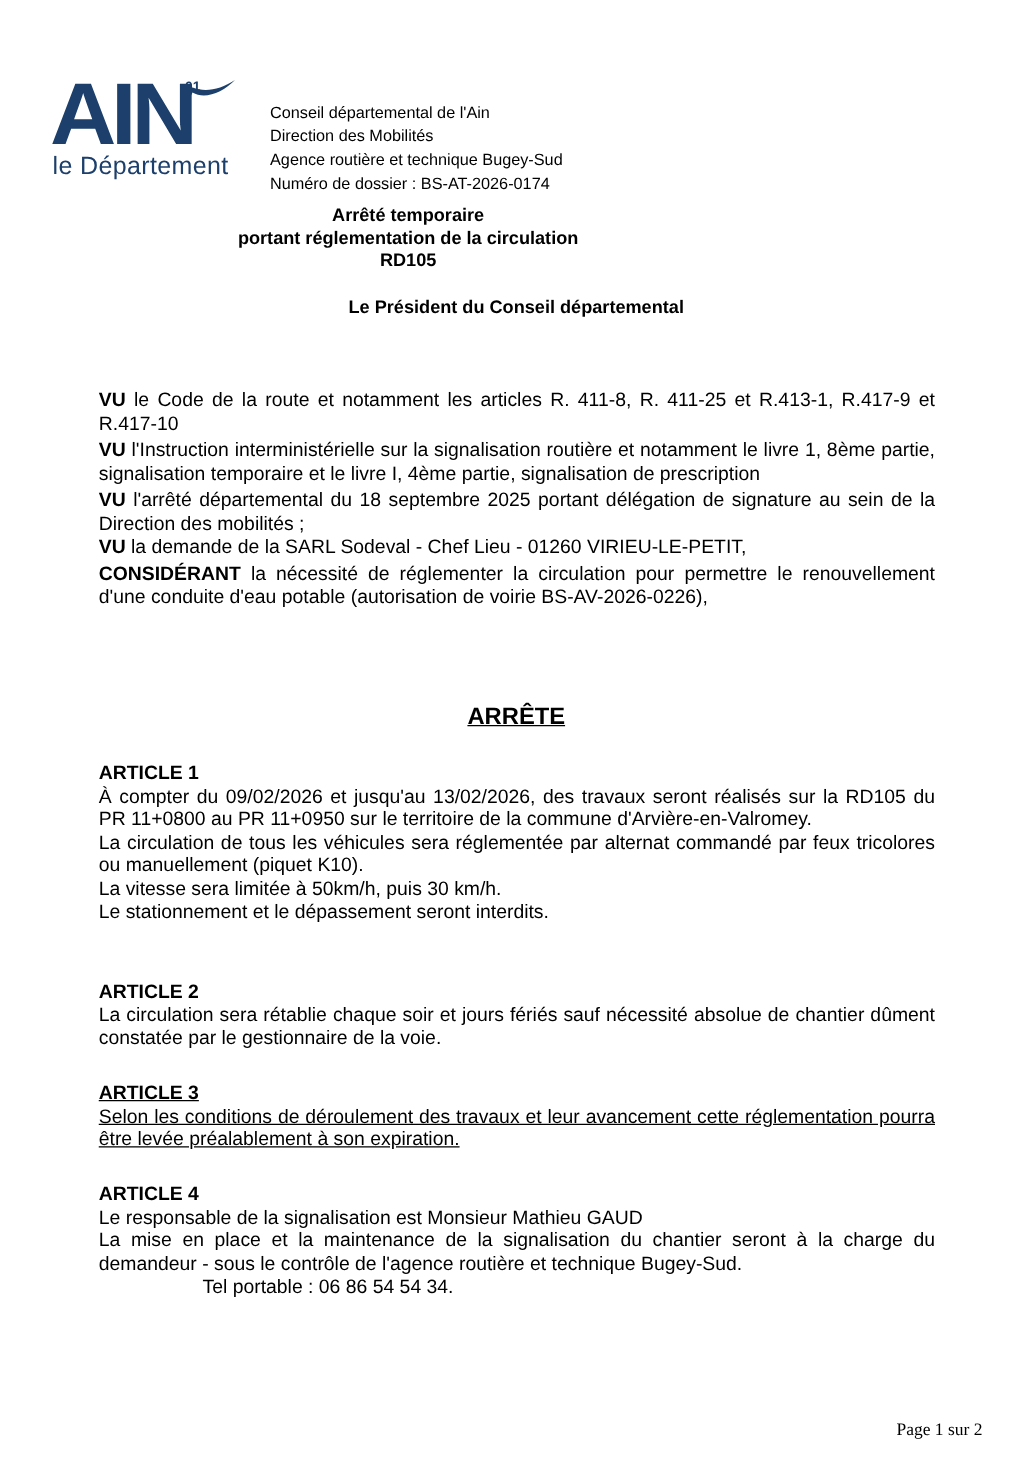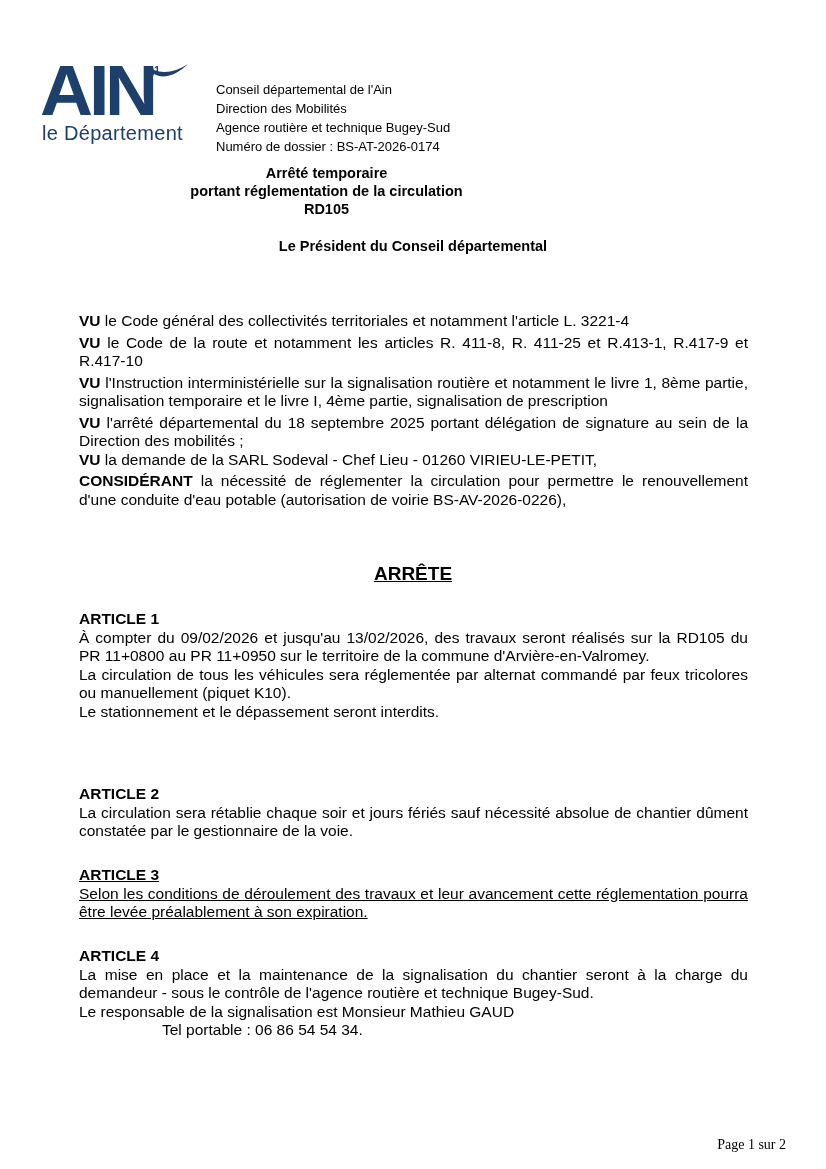--- a/index.html
+++ b/index.html
@@ -43,47 +43,47 @@
 
 <div class="title-block">
   <div>Arrêté temporaire</div>
   <div>portant réglementation de la circulation</div>
   <div>RD105</div>
 </div>
 
 <div class="president">Le Président du Conseil départemental</div>
 
 <div class="body-text vu" style="top:312px;">
-  <p><b>VU</b><span> le Code général des collectivités territoriales et notamment l'article L. 3221-4</span></p>
   <p><b>VU</b><span> le Code de la route et notamment les articles R. 411-8, R. 411-25 et R.413-1, R.417-9 et R.417-10</span></p>
   <p><b>VU</b><span> l'Instruction interministérielle sur la signalisation routière et notamment le livre 1, 8ème partie, signalisation temporaire et le livre I, 4ème partie, signalisation de prescription</span></p>
   <p class="tight"><b>VU</b><span> l'arrêté départemental du 18 septembre 2025 portant délégation de signature au sein de la Direction des mobilités ;</span></p>
   <p><b>VU</b><span> la demande de la SARL Sodeval - Chef Lieu - 01260 VIRIEU-LE-PETIT,</span></p>
   <p><b>CONSIDÉRANT</b><span> la nécessité de réglementer la circulation pour permettre le renouvellement d'une conduite d'eau potable (autorisation de voirie BS-AV-2026-0226),</span></p>
 </div>
 
 <div class="arrete">ARRÊTE</div>
 
 <div class="article" style="top:610px;">
   <span class="ah">ARTICLE 1</span>
   <span class="line">À compter du 09/02/2026 et jusqu'au 13/02/2026, des travaux seront réalisés sur la RD105 du PR 11+0800 au PR 11+0950 sur le territoire de la commune d'Arvière-en-Valromey.</span>
   <span class="line">La circulation de tous les véhicules sera réglementée par alternat commandé par feux tricolores ou manuellement (piquet K10).</span>
+  <span class="line">La vitesse sera limitée à 50km/h, puis 30 km/h.</span>
   <span class="line">Le stationnement et le dépassement seront interdits.</span>
 </div>
 
 <div class="article" style="top:785px;">
   <span class="ah">ARTICLE 2</span>
   <span class="line">La circulation sera rétablie chaque soir et jours fériés sauf nécessité absolue de chantier dûment constatée par le gestionnaire de la voie.</span>
 </div>
 
 <div class="article" style="top:866px;text-decoration:underline;">
   <span class="ah">ARTICLE 3</span>
   <span class="line">Selon les conditions de déroulement des travaux et leur avancement cette réglementation pourra être levée préalablement à son expiration.</span>
 </div>
 
 <div class="article" style="top:947px;">
   <span class="ah">ARTICLE 4</span>
+  <span class="line">Le responsable de la signalisation est Monsieur Mathieu GAUD</span>
   <span class="line">La mise en place et la maintenance de la signalisation du chantier seront à la charge du demandeur - sous le contrôle de l'agence routière et technique Bugey-Sud.</span>
-  <span class="line">Le responsable de la signalisation est Monsieur Mathieu GAUD</span>
   <span class="line indent">Tel portable : 06 86 54 54 34.</span>
 </div>
 
 <div class="page-footer">Page 1 sur 2</div>
 
 </body></html>

